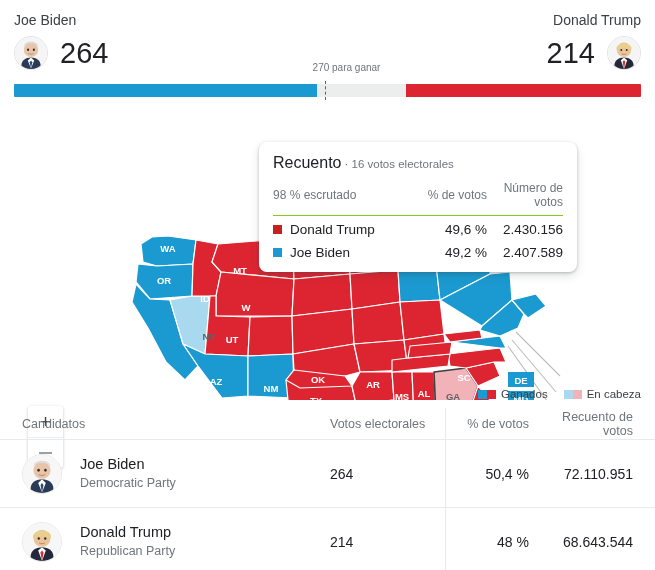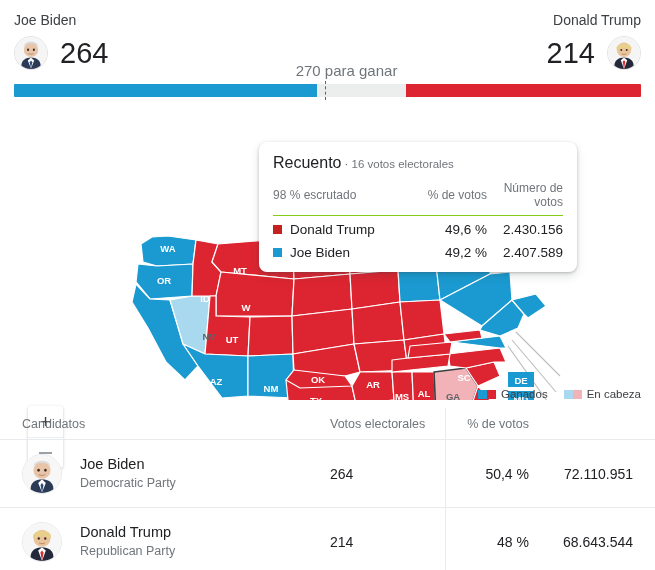--- a/index.html
+++ b/index.html
@@ -30,21 +30,21 @@
     border: 1px solid #e3e3e3; background: #fff;
     overflow: hidden; flex: none; position: relative;
   }
   .avatar svg { display: block; width: 100%; height: 100%; }
   .ev-count { font-size: 29px; font-weight: 400; color: #202124; line-height: 1; }
   .cand-block.left .ev-count { margin-left: 12px; }
   .cand-block.right .ev-count { margin-right: 12px; }
 
   .win-label {
     position: absolute; top: 62px; left: 0; right: 0;
-    text-align: center; font-size: 15px; color: #70757a;
+    text-align: center; font-size: 10px; color: #70757a;
   }
   .win-label span { position: relative; left: 19px; }
 
   .bar-wrap {
     position: absolute; left: 14px; right: 14px; top: 84px;
     height: 13px; background: #eceded; border-radius: 1px;
   }
   .bar-blue {
     position: absolute; left: 0; top: 0; bottom: 0;
     width: 48.3%; background: #1a9ad1; border-radius: 1px 0 0 1px;
@@ -375,20 +375,21 @@
     </div>
   </div>
 
   <div class="tbl">
 
     <div class="tbl-row tbl-head">
       <div class="vdiv"></div>
       <div class="c-cand" style="">Candidatos</div>
       <div class="c-ev">Votos electorales</div>
       <div class="c-pct">% de votos</div>
+      <div class="c-cnt">Recuento de votos</div>
     </div>
 
     <div class="tbl-row tbl-data">
       <div class="vdiv"></div>
       <div class="c-cand">
         <div class="row-avatar">
           <svg viewBox="0 0 40 40" aria-hidden="true">
             <rect width="40" height="40" fill="#f7f7f7"></rect>
             <circle cx="20" cy="16" r="9" fill="#e8c4a8"></circle>
             <path d="M11 13c0-6 18-6 18 0 0-4-3-7-9-7s-9 3-9 7z" fill="#dcdcdc"></path>

